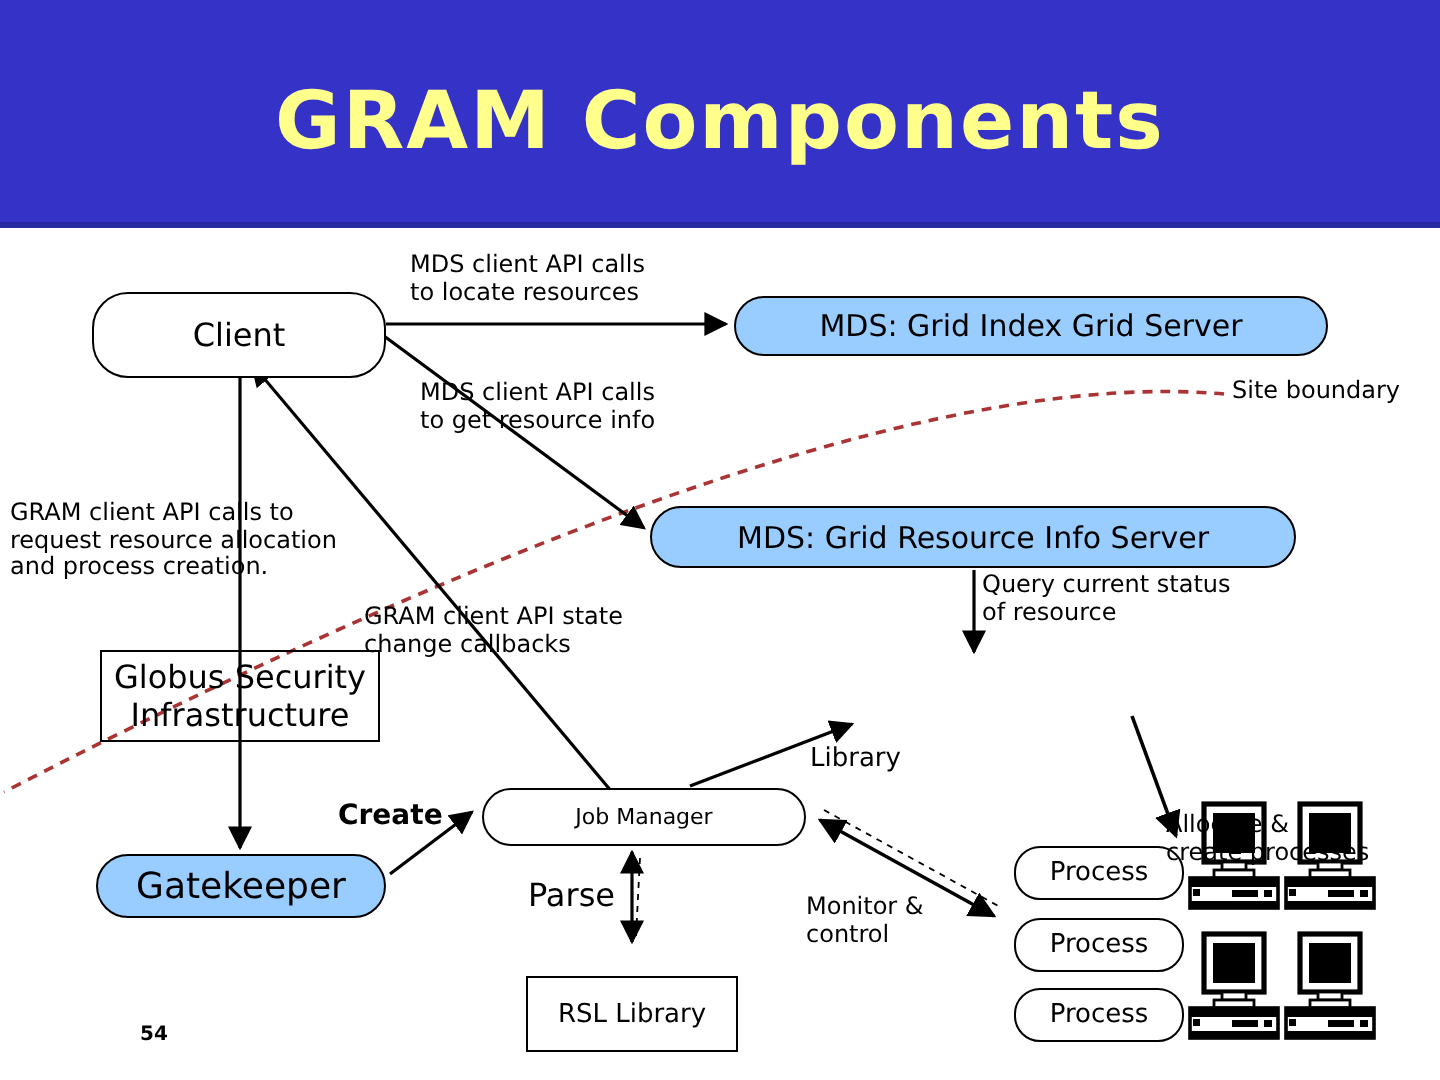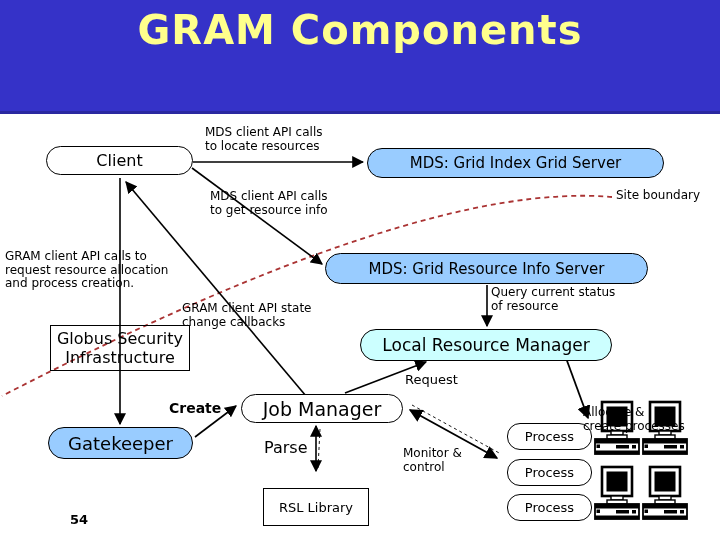--- a/index.html
+++ b/index.html
@@ -6,21 +6,21 @@
   .slide{
     position:relative; width:720px; height:540px; background:#ffffff;
     font-family:"DejaVu Sans","Liberation Sans",sans-serif; color:#000;
     overflow:hidden;
   }
   .header{
     position:absolute; left:0; top:0; width:720px; height:111px;
     background:#3532c8; border-bottom:3px solid #2a28a0;
   }
   .title{
-    position:absolute; left:0; right:0; top:7px; text-align:center;
+    position:absolute; left:0; right:0; top:38px; text-align:center;
     font-size:40px; font-weight:bold; letter-spacing:1px; color:#ffff8c;
   }
   .oval{
     position:absolute; box-sizing:border-box;
     border:1.6px solid #000; border-radius:18px; background:#fff;
     display:flex; align-items:center; justify-content:center;
     text-align:center; white-space:nowrap;
   }
   .rect{
     position:absolute; box-sizing:border-box;
@@ -28,21 +28,21 @@
     display:flex; align-items:center; justify-content:center;
     text-align:center;
   }
   .lbl{
     position:absolute; font-size:12px; line-height:1.14;
     white-space:pre-line; z-index:3;
   }
   .c{text-align:left;}
   svg.wires{position:absolute; left:0; top:0; z-index:1;}
   .node{z-index:2;}
-  .slide-num{position:absolute; left:70px; top:512px; font-size:13px; font-weight:bold;}
+  .slide-num{position:absolute; left:70px; top:512px; font-size:10px; font-weight:bold;}
 </style>
 </head>
 <body>
 
 <div class="slide">
 
   <div class="header" style="background-color: rgb(53, 50, 200); border-bottom-color: rgb(42, 40, 160);"></div>
   <div class="title" style="color: rgb(255, 255, 140);">GRAM Components</div>
 
   <svg class="wires" width="720" height="540" viewBox="0 0 720 540">
@@ -95,53 +95,52 @@
         <use href="#pc"></use>
       </g>
     <g transform="translate(594,467)">
         <use href="#pc"></use>
       </g>
     <g transform="translate(642,467)">
         <use href="#pc"></use>
       </g>
   </svg>
 
-  <div class="oval node" style="left:46px; top:146px; width:147px; height:29px; font-size:16px;">Client</div>
+  <div class="oval node" style="left:46px; top:146px; width:147px; height:43px; font-size:16px;">Client</div>
 
   <div class="oval node" style="left: 367px; top: 148px; width: 297px; height: 30px; font-size: 15px; background-color: rgb(153, 204, 255);">MDS: Grid Index Grid Server</div>
 
   <div class="oval node" style="left: 325px; top: 253px; width: 323px; height: 31px; font-size: 15px; background-color: rgb(153, 204, 255);">MDS: Grid Resource Info Server</div>
 
-  <div class="oval node" style="left: 360px; top: 329px; width: 252px; height: 32px; font-size: 17px; background-color: rgb(204, 255, 255);">Local Resource Manager</div>
 
   <div class="rect node" style="left:50px; top:325px; width:140px; height:46px; font-size:16px; background:transparent;">Globus Security Infrastructure</div>
 
   <div class="oval node" style="left: 48px; top: 427px; width: 145px; height: 32px; font-size: 18px; background-color: rgb(153, 204, 255);">Gatekeeper</div>
 
-  <div class="oval node" style="left:241px; top:394px; width:162px; height:29px; font-size:19px;">Job Manager</div>
+  <div class="oval node" style="left:241px; top:394px; width:162px; height:29px; font-size:11px;">Job Manager</div>
 
   <div class="rect node" style="left:263px; top:488px; width:106px; height:38px; font-size:13px;">RSL Library</div>
 
   <div class="oval node" style="left:507px; top:423px; width:85px; height:27px; font-size:13px; border-radius:13px;">Process</div>
   <div class="oval node" style="left:507px; top:459px; width:85px; height:27px; font-size:13px; border-radius:13px;">Process</div>
   <div class="oval node" style="left:507px; top:494px; width:85px; height:27px; font-size:13px; border-radius:13px;">Process</div>
 
   <div class="lbl c" style="left:205px; top:126px; width:155px;">MDS client API calls
 to locate resources</div>
   <div class="lbl c" style="left:210px; top:190px; width:150px;">MDS client API calls
 to get resource info</div>
   <div class="lbl" style="left:616px; top:189px;">Site boundary</div>
   <div class="lbl c" style="left:182px; top:302px; width:165px;">GRAM client API state
 change callbacks</div>
   <div class="lbl c" style="left:5px; top:250px; width:192px;">GRAM client API calls to
 request resource allocation
 and process creation.</div>
   <div class="lbl" style="left:491px; top:286px; width:160px;">Query current status
 of resource</div>
-  <div class="lbl" style="left:405px; top:373px; font-size:13px;">Request</div>
+  <div class="lbl" style="left:405px; top:373px; font-size:13px;">Library</div>
   <div class="lbl" style="left:169px; top:401px; font-size:14px;font-weight:bold;">Create</div>
   <div class="lbl c" style="left:583px; top:362px; width:112px;margin-top:44px;">Allocate &amp;
 create processes</div>
   <div class="lbl c" style="left:403px; top:447px; width:75px;">Monitor &amp;
 control</div>
   <div class="lbl" style="left:264px; top:439px; font-size:16px;">Parse</div>
 
   <div class="slide-num">54</div>
 </div>
 

